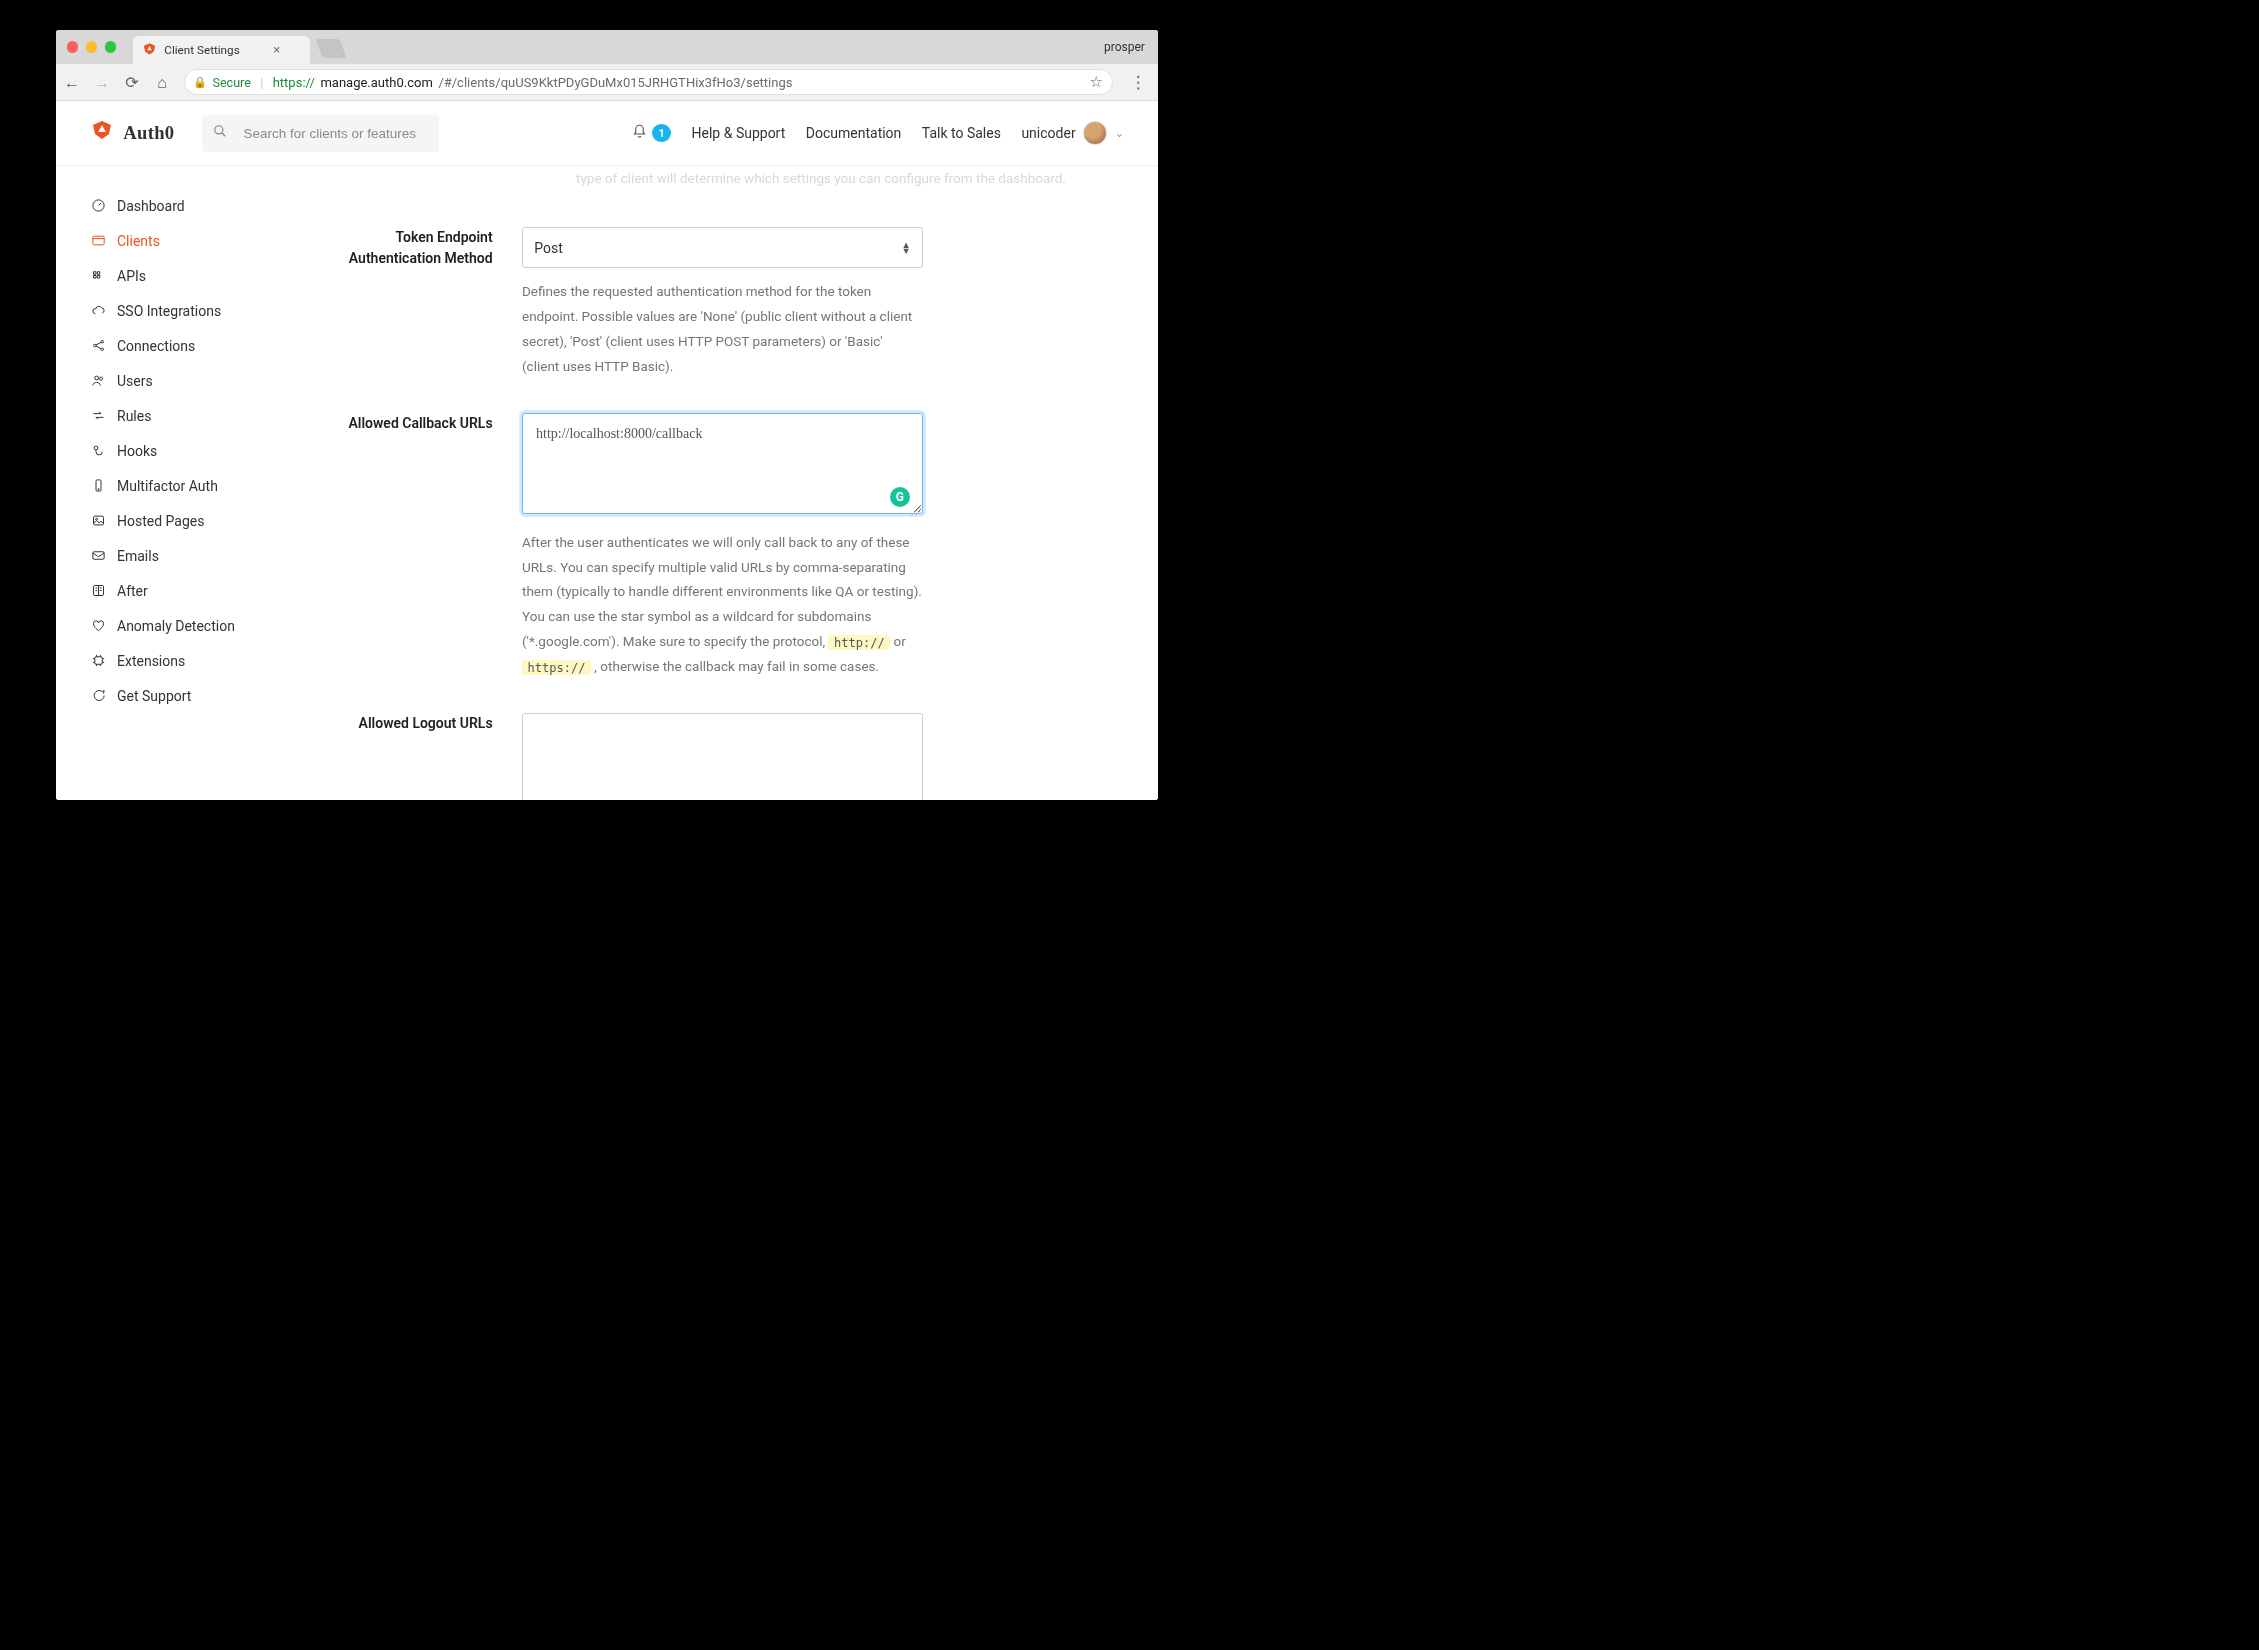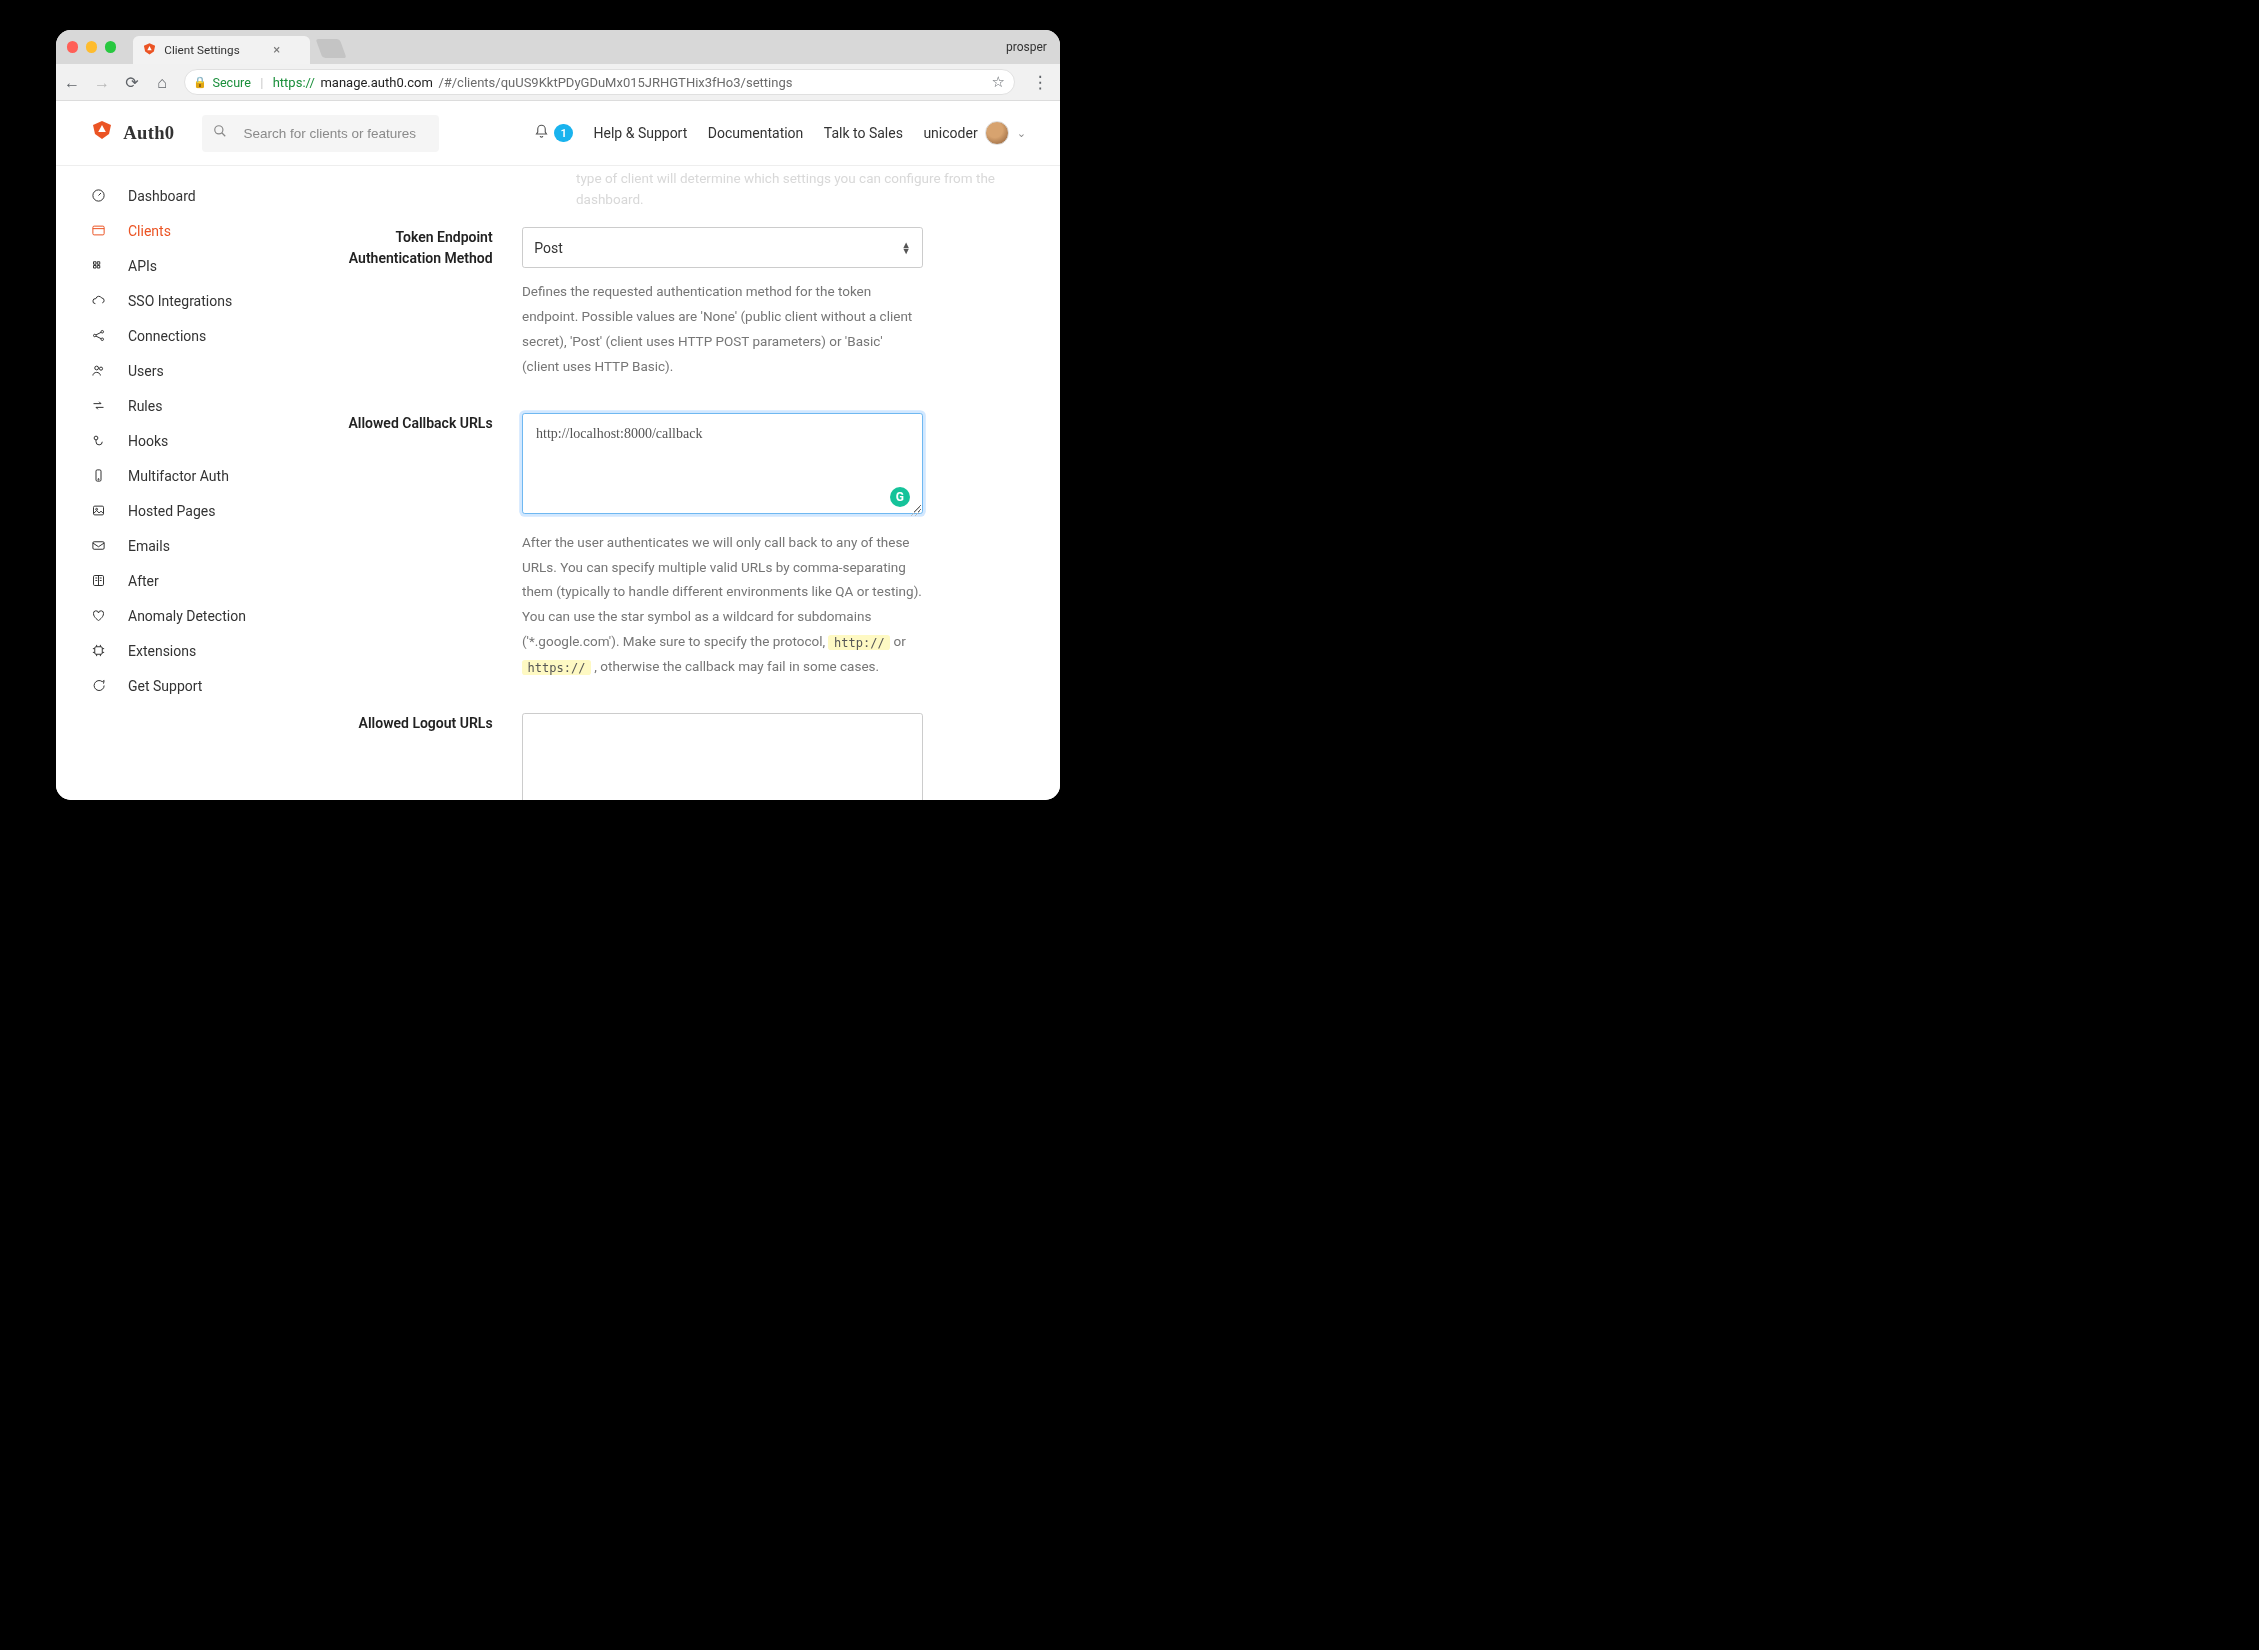--- a/index.html
+++ b/index.html
@@ -6,23 +6,23 @@
   body {
     background: #000;
     font-family: -apple-system, BlinkMacSystemFont, "Segoe UI", Roboto, Helvetica, Arial, sans-serif;
     width: 1193px;
     height: 872px;
     overflow: hidden;
   }
   .browser-window {
     position: absolute;
     left: 56px; top: 30px;
-    width: 1004px; height: 770px;
+    width: 1102px; height: 770px;
     background: #fff;
-    border-radius: 15px;
+    border-radius: 3px;
     box-shadow: 0 9.3px 37px rgba(0,0,0,.5);
     overflow: hidden;
     display: flex;
     flex-direction: column;
   }
   
   .tabbar {
     height: 34px;
     background: #d8d8d8;
     display: flex;
@@ -137,21 +137,21 @@
     background: radial-gradient(circle at 40% 35%, #d7a36f 0 40%, #8a5a35 100%);
     border:0.9px solid #ddd; }
   .chev { color:#888; font-size:11.2px; }
   
   .body { flex:1; display:flex; overflow:hidden; }
   .sidebar {
     width:226px;
     padding:22.4px 0 0 34px;
   }
   .side-item {
-    display:flex; gap:21px;
+    display:flex; align-items:center; gap:10px;
     height:35px;
     color:#333; font-size:14px;
   }
   .side-item.active { color:#eb5424; }
   .side-icon { width:17px; display:flex; justify-content:center; color:inherit; }
   .side-icon svg { width:15px; height:15px; stroke:currentColor; fill:none; stroke-width:1.6; }
   
   .content { flex:1; padding:9.3px 56px 0 37px; overflow:hidden; position:relative; }
   .faded-top {
     position:absolute; top:1.9px; left:294px; right:56px;

